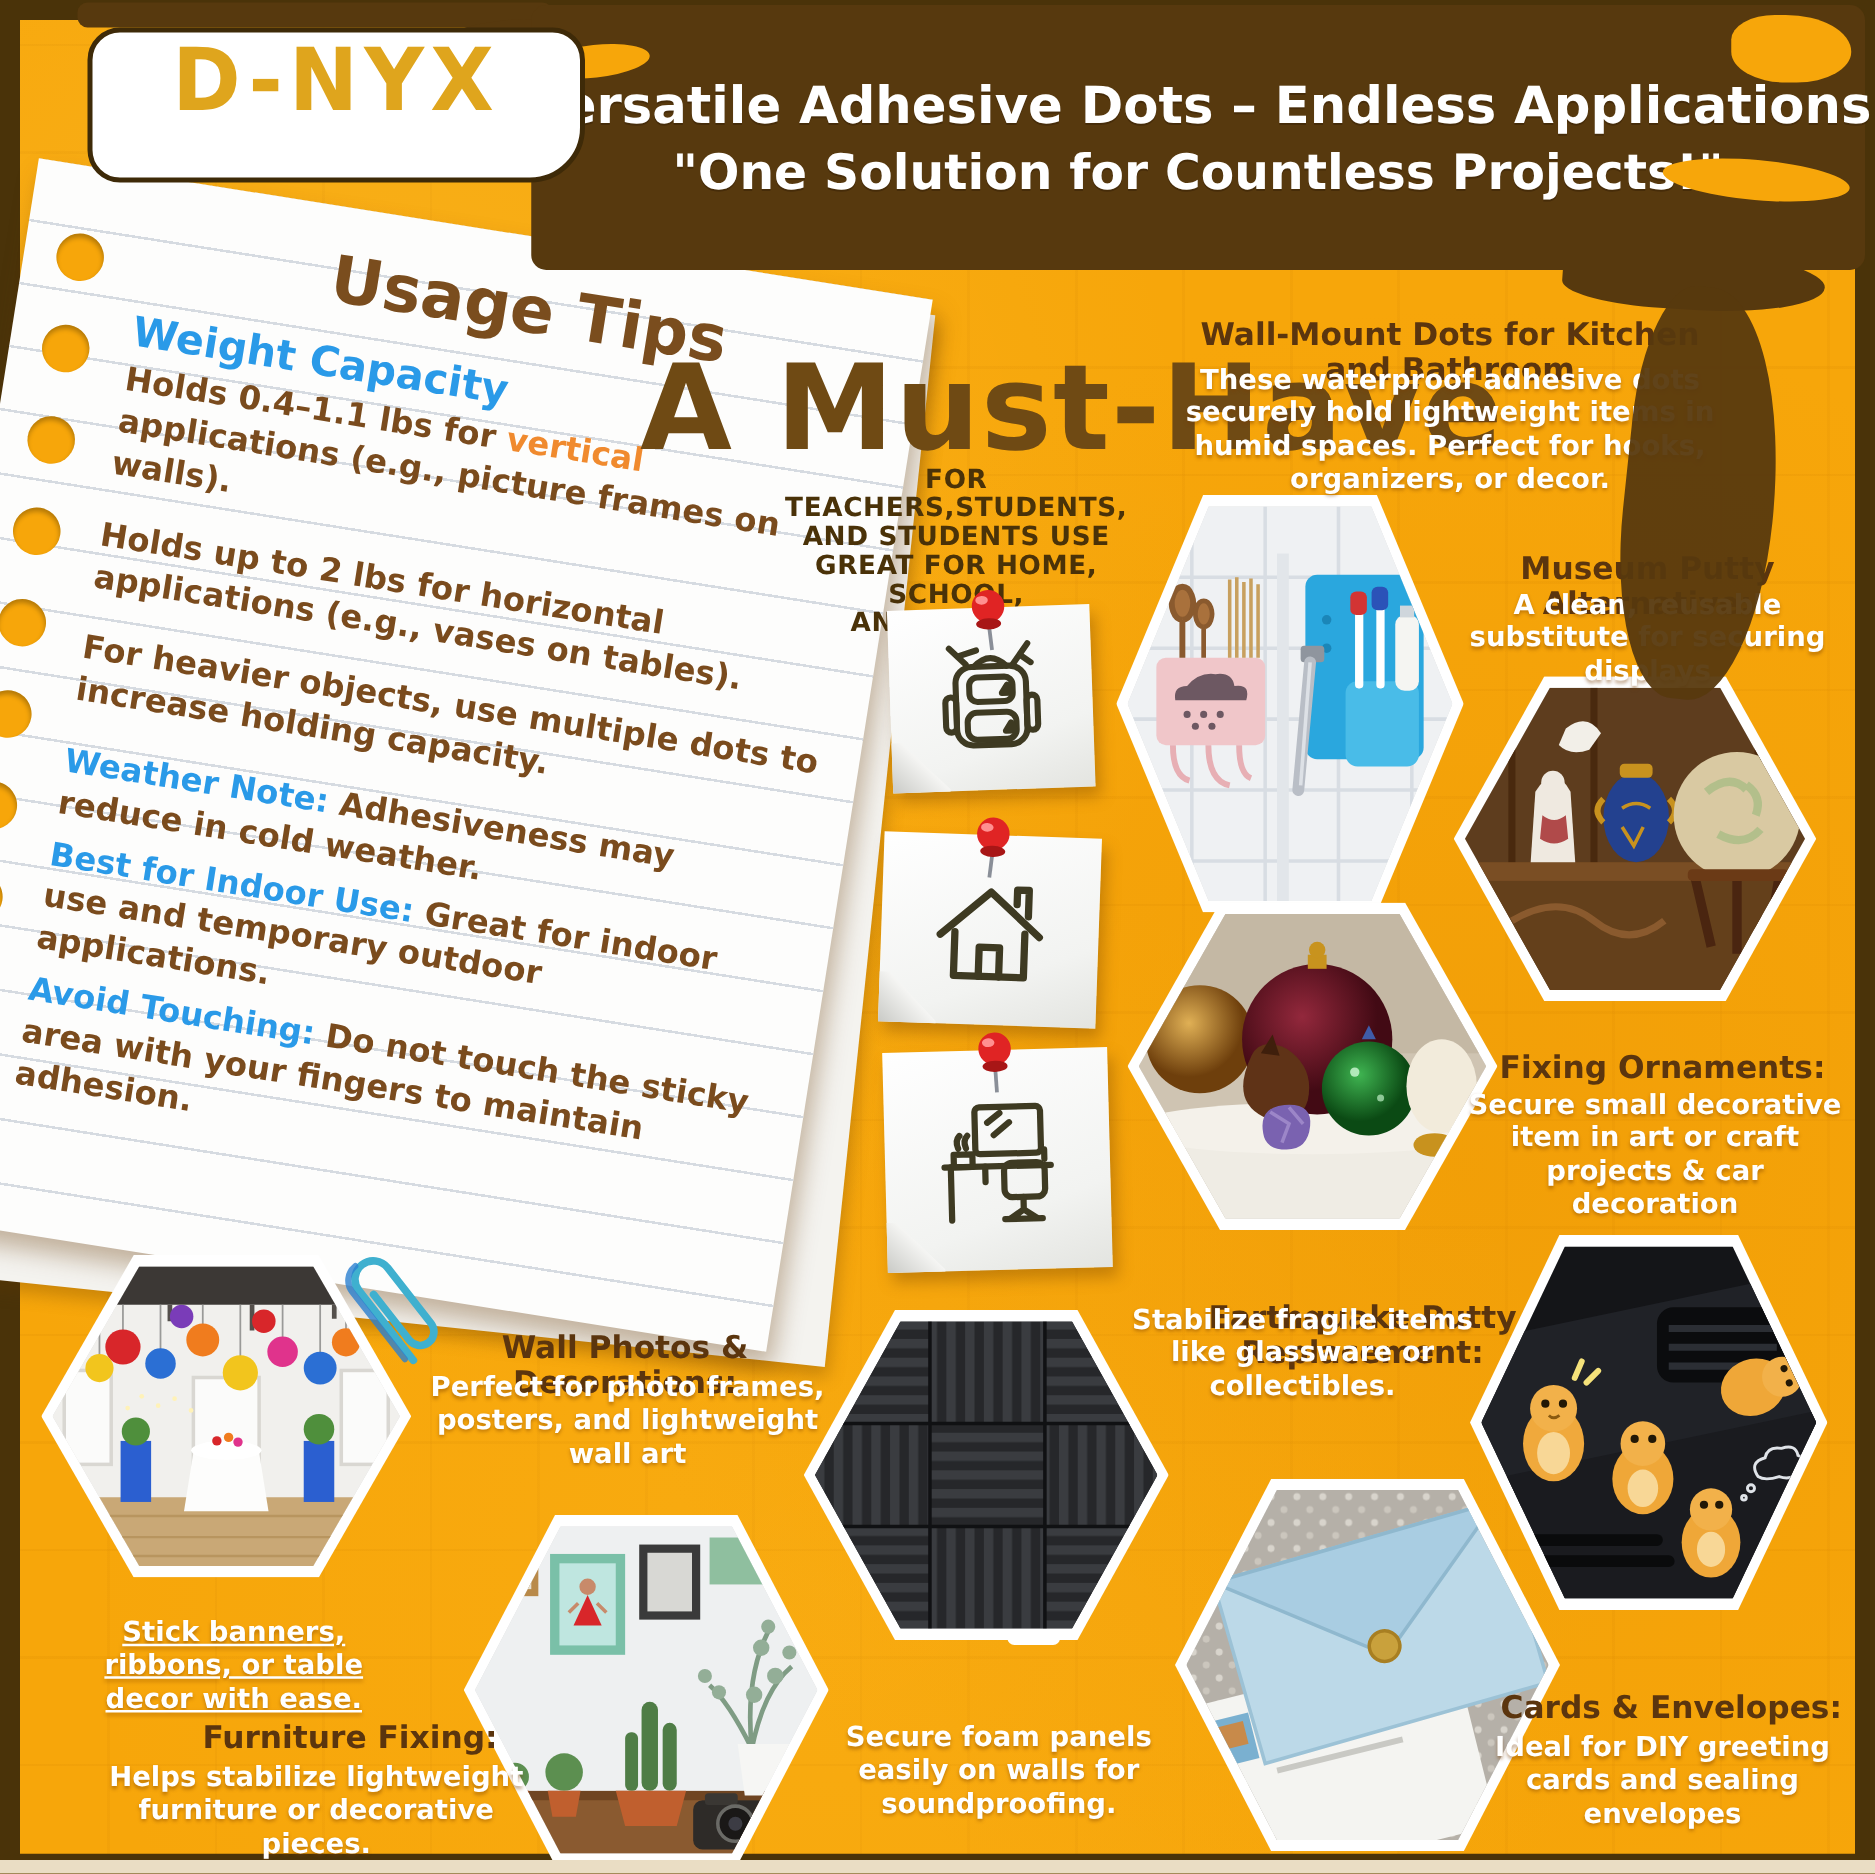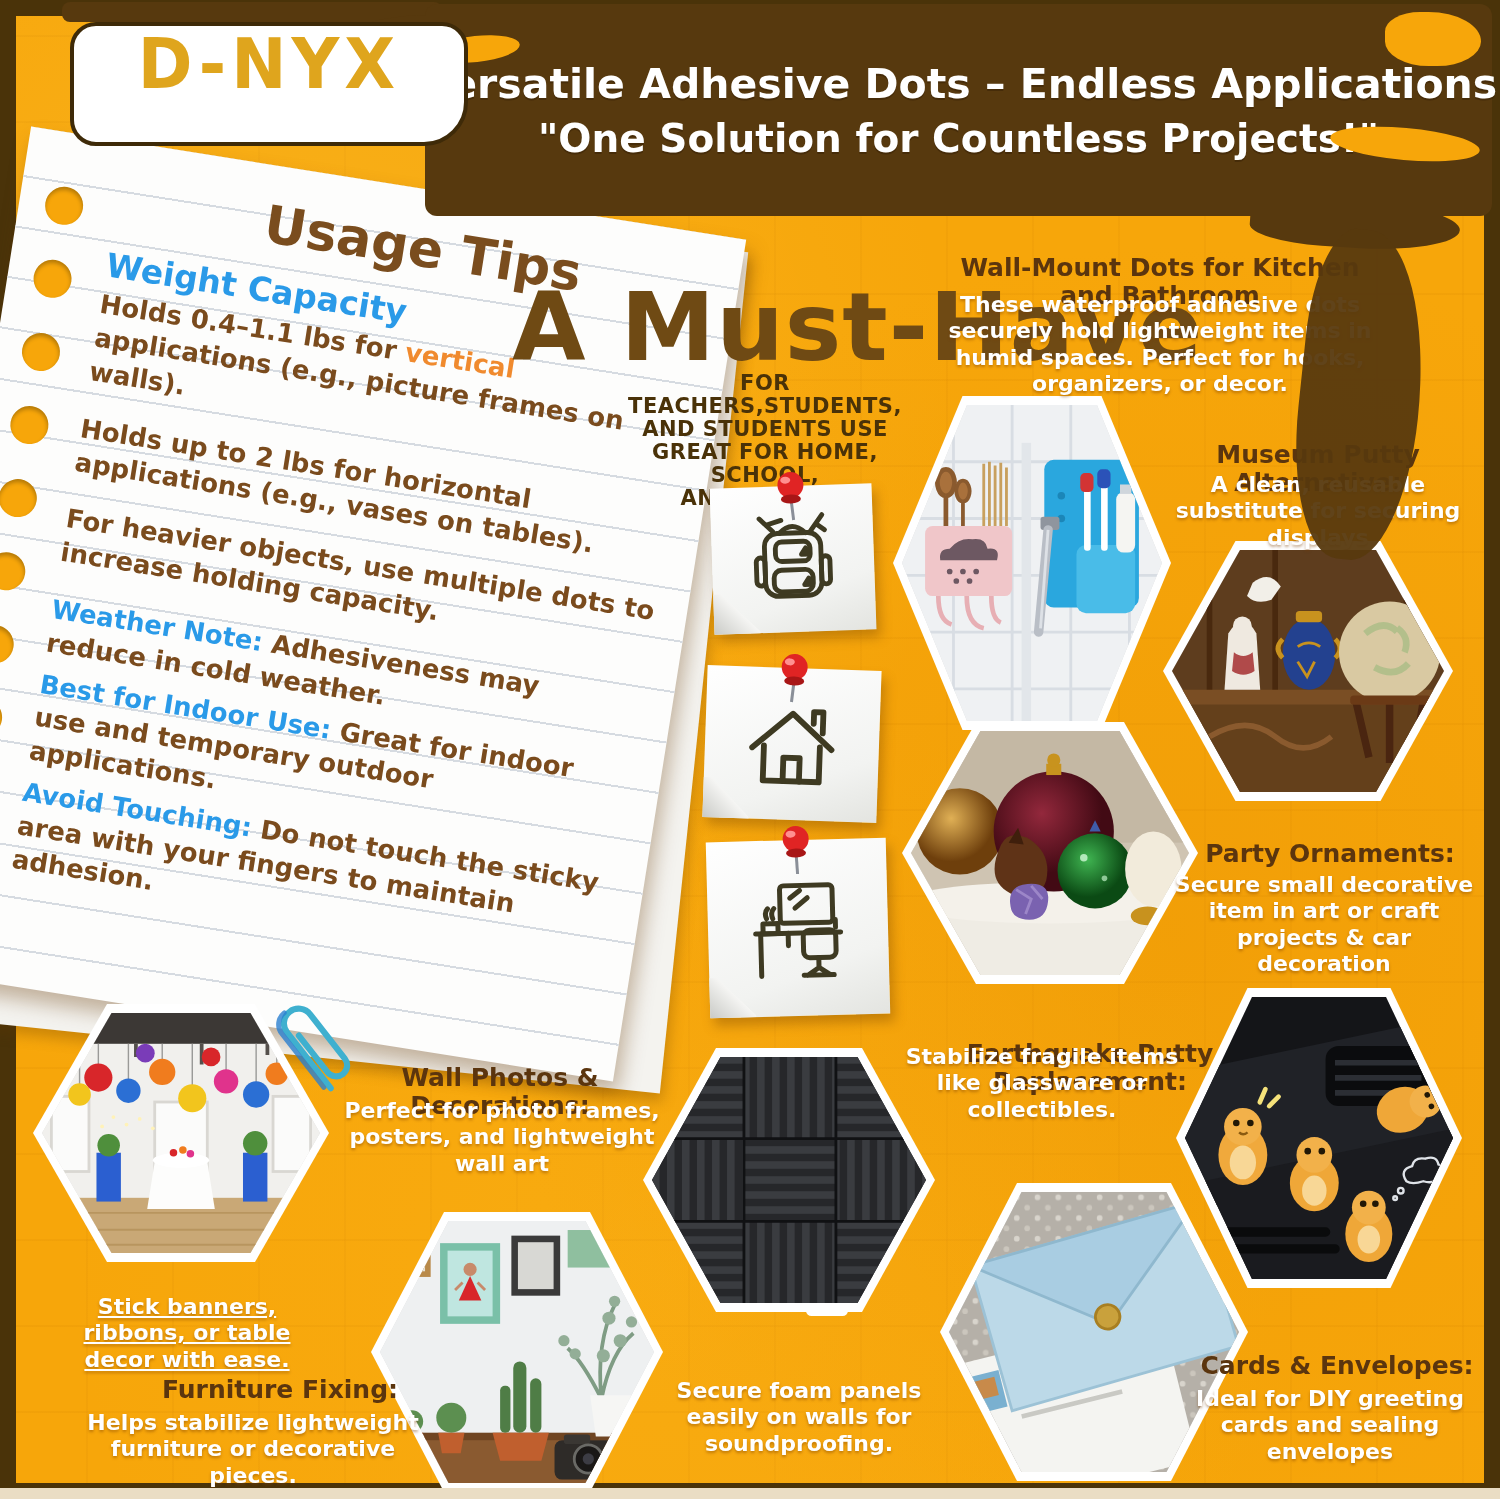--- a/index.html
+++ b/index.html
@@ -481,21 +481,21 @@
       </svg>
     </div>
   </div>
 
   <div class="abs sec-title" style="left:930px;top:254px;width:460px;">Wall-Mount Dots for Kitchen and Bathroom</div>
   <div class="abs sec-body" style="left:945px;top:292px;width:430px;">These waterproof adhesive dots securely hold lightweight items in humid spaces. Perfect for hooks, organizers, or decor.</div>
 
   <div class="abs sec-title" style="left:1168px;top:441px;width:300px;">Museum Putty Alternative:</div>
   <div class="abs sec-body" style="left:1172px;top:472px;width:292px;">A clean, reusable substitute for securing displays</div>
 
-  <div class="abs sec-title" style="left:1190px;top:840px;width:280px;">Party Ornaments:</div>
+  <div class="abs sec-title" style="left:1190px;top:840px;width:280px;">Fixing Ornaments:</div>
   <div class="abs sec-body" style="left:1168px;top:872px;width:312px;">Secure small decorative item in art or craft projects &amp; car decoration</div>
 
   <div class="abs sec-title" style="left:875px;top:1040px;width:430px;">Earthquake Putty Replacement:</div>
   <div class="abs sec-body" style="left:892px;top:1044px;width:300px;">Stabilize fragile items like glassware or collectibles.</div>
 
   <div class="abs sec-title" style="left:350px;top:1064px;width:300px;">Wall Photos &amp; Decorations:</div>
   <div class="abs sec-body" style="left:322px;top:1098px;width:360px;">Perfect for photo frames, posters, and lightweight wall art</div>
 
   <div class="abs sec-body" style="left:48px;top:1294px;width:278px;text-decoration:underline;">Stick banners, ribbons, or table decor with ease.</div>
 

